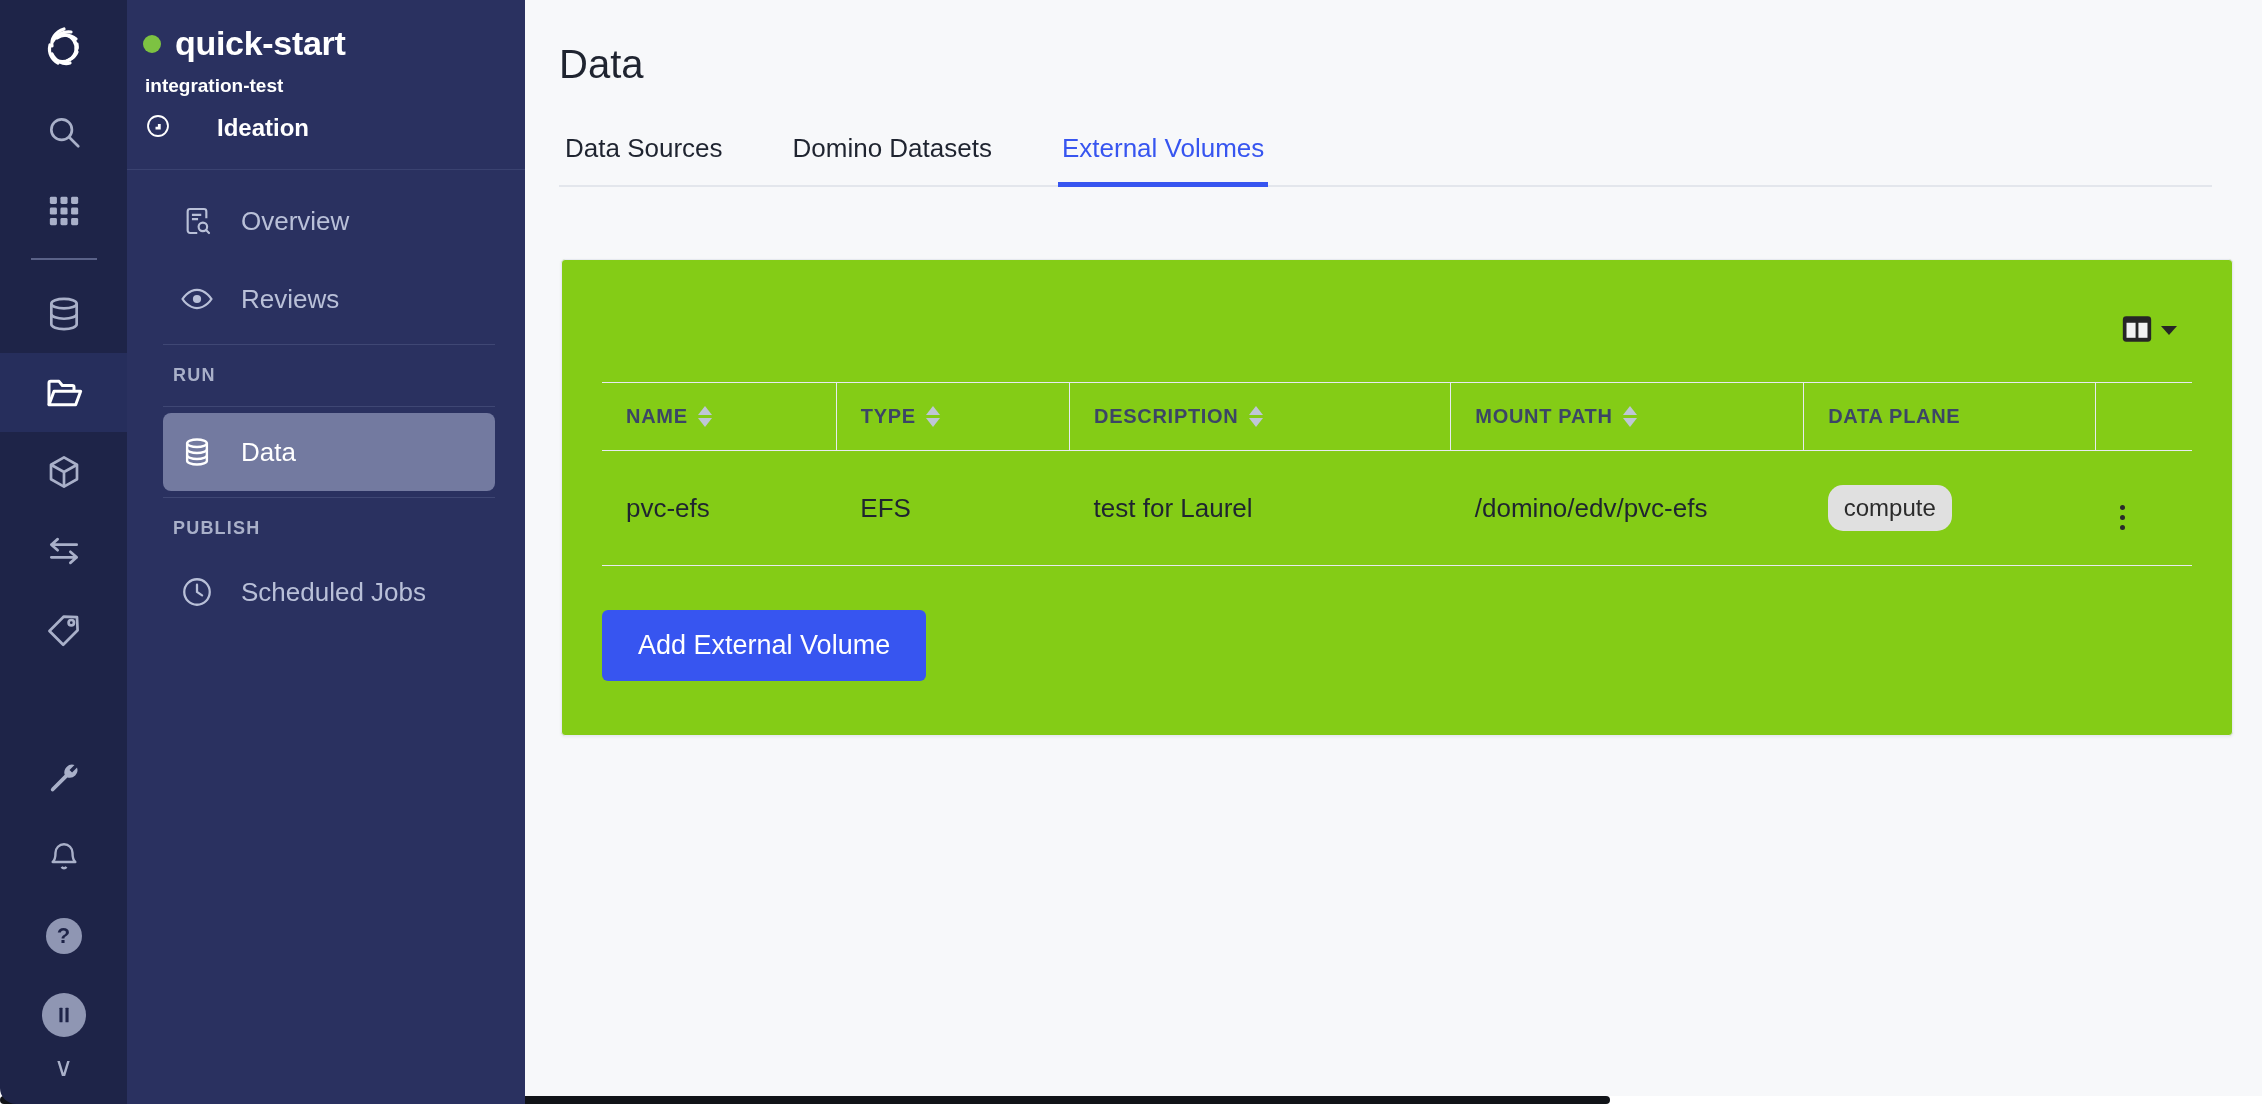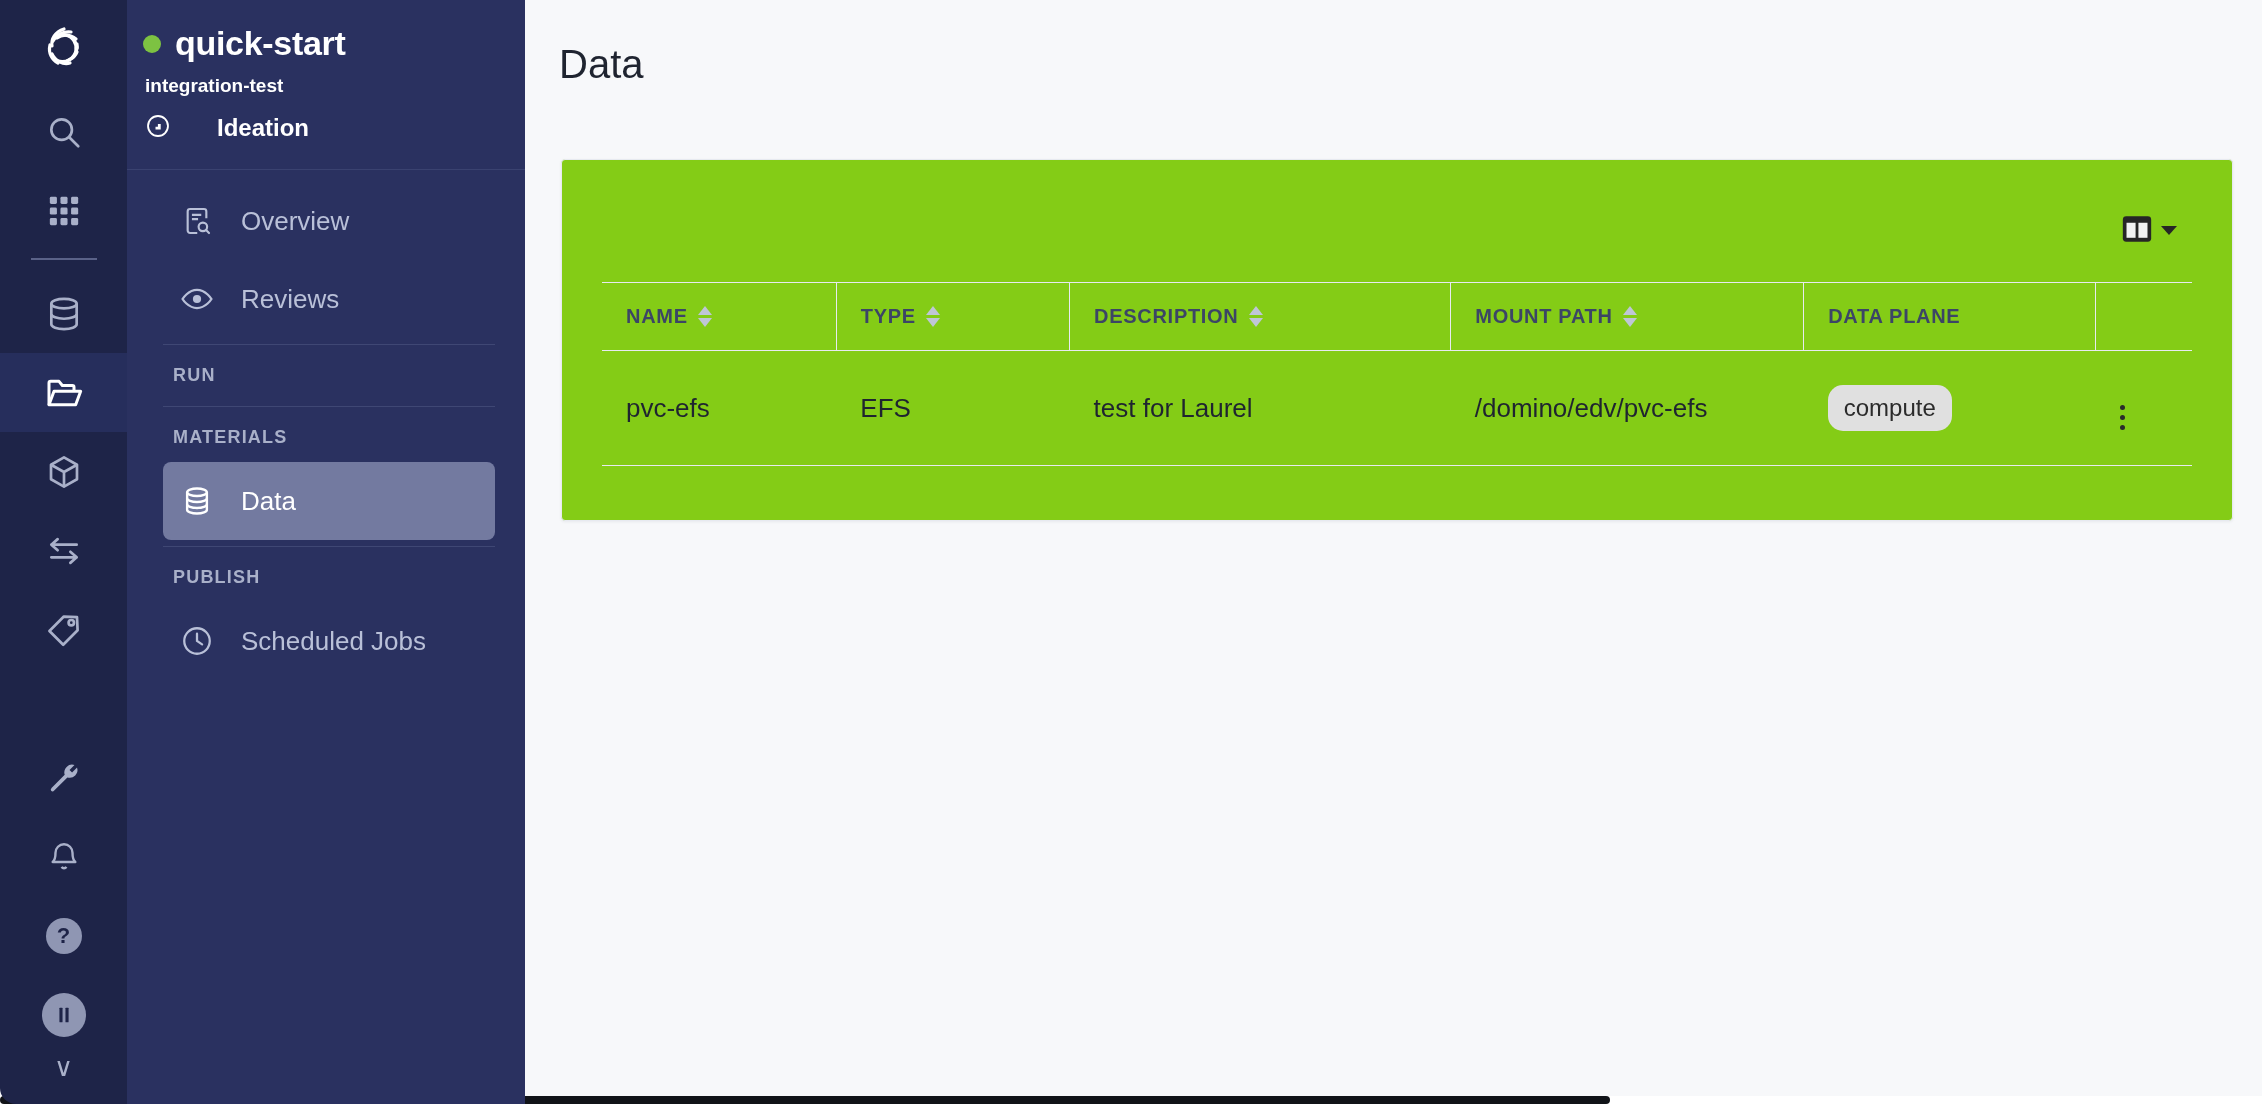--- a/index.html
+++ b/index.html
@@ -461,21 +461,20 @@
         </span>
         <span class="sb-item-label">Reviews</span>
       </div>
 
       <div class="sb-divider"></div>
       <div class="sb-group-title">RUN</div>
 
 
 
       <div class="sb-divider"></div>
-      <div class="sb-group-title">MATERIALS</div>
 
       <div class="sb-item active">
         <span class="sb-icon">
           <svg width="32" height="32" viewBox="0 0 24 24" fill="none" stroke="currentColor" stroke-width="1.8">
             <ellipse cx="12" cy="5.4" rx="7.4" ry="2.8"></ellipse>
             <path d="M4.6 5.4v13.2c0 1.55 3.31 2.8 7.4 2.8s7.4-1.25 7.4-2.8V5.4"></path>
             <path d="M4.6 9.9c0 1.55 3.31 2.8 7.4 2.8s7.4-1.25 7.4-2.8"></path>
             <path d="M4.6 14.4c0 1.55 3.31 2.8 7.4 2.8s7.4-1.25 7.4-2.8"></path>
           </svg>
         </span>
@@ -496,20 +495,25 @@
         <span class="sb-item-label">Scheduled Jobs</span>
       </div>
 
     </div>
   </div>
 
   <div class="main">
 
     <h1 class="page-title">Data</h1>
 
+    <div class="tabs">
+      <div class="tab">Data Sources</div>
+      <div class="tab">Domino Datasets</div>
+      <div class="tab active">External Volumes</div>
+    </div>
 
     <div class="card">
 
       <div class="card-toolbar">
         <div class="col-picker">
           <span>
             <svg width="34" height="34" viewBox="0 0 24 24">
               <rect x="2" y="3" width="20" height="18" rx="2.4" fill="#262626"></rect>
               <rect x="4.6" y="7.6" width="6.4" height="10.6" fill="#f2f2f2"></rect>
               <rect x="13" y="7.6" width="6.4" height="10.6" fill="#f2f2f2"></rect>
@@ -583,20 +587,21 @@
               <span class="kebab">
                 <span></span>
                   <span></span>
                   <span></span>
               </span>
             </td>
           </tr>
         </tbody>
       </table>
 
+      <button class="add-btn">Add External Volume</button>
     </div>
 
   </div>
 
   <div class="hscroll">
     <div></div>
   </div>
 </div>
 
 </body></html>

